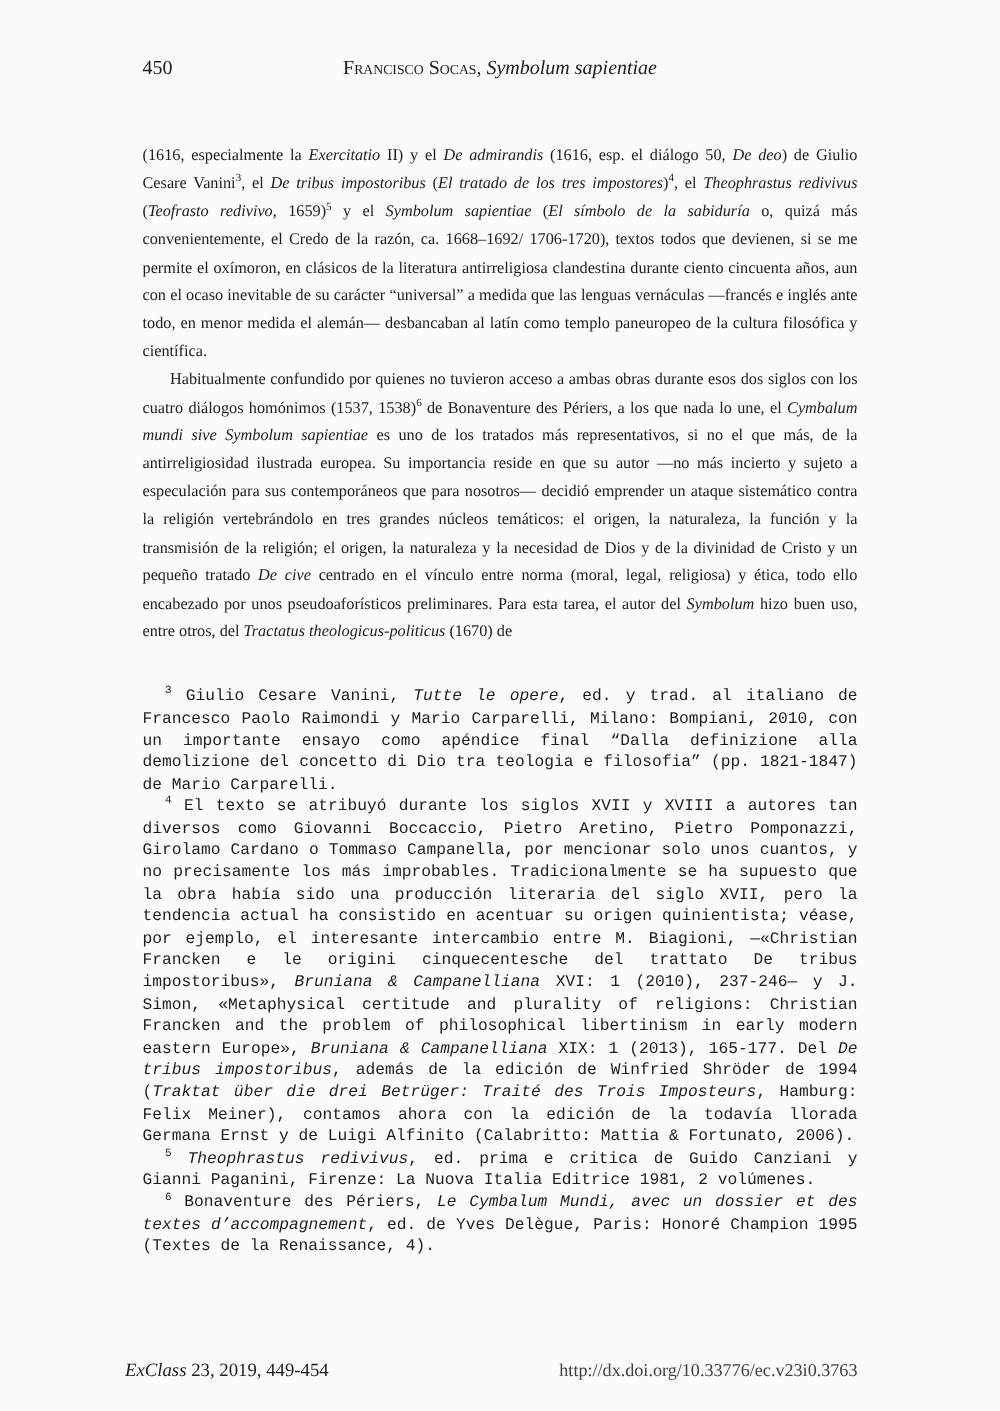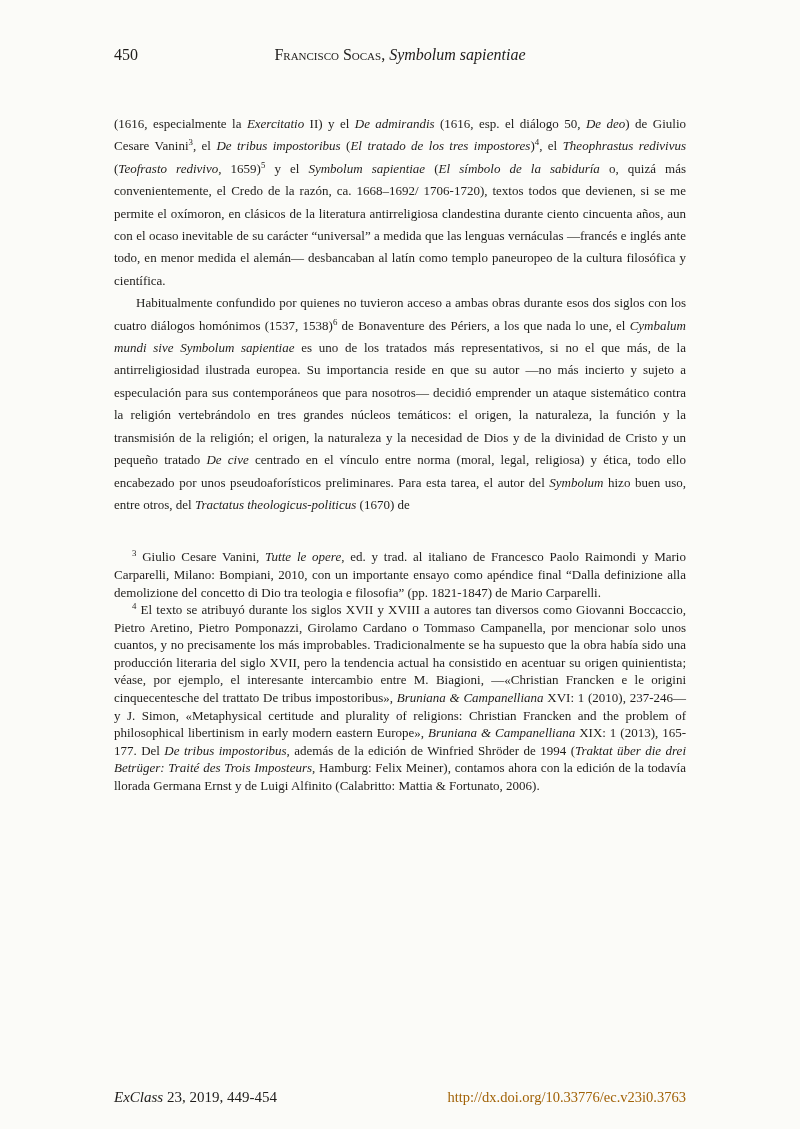--- a/index.html
+++ b/index.html
@@ -35,43 +35,44 @@
     text-align: justify;
   }
   .para { margin: 0; }
   .para.indent { text-indent: 22px; }
   
   .footnotes {
     margin-top: 32px;
     font-size: 13px;
     line-height: 17.6px;
     text-align: justify;
+    font-family: Liberation Mono, monospace;
   }
   .footnote { margin: 0; text-indent: 18px; }
   sup {
     font-size: 0.68em;
     vertical-align: super;
     line-height: 0;
   }
   .it { font-style: italic; }
   .sc { font-variant: small-caps; font-family: Liberation Serif, serif; }
   
   .page-footer {
     position: absolute;
-    left: 114px;
+    left: 100px;
     right: 114px;
     bottom: 22px;
     display: flex;
     justify-content: space-between;
     align-items: baseline;
     font-size: 15px;
     line-height: 20px;
   }
   .doi {
-    color: #a16207;
+    color: #404040;
     text-decoration: none;
     font-size: 14.5px;
   }
 </style>
 </head>
 <body>
 
 <div class="page">
 
   <header class="running-header">
@@ -80,20 +81,22 @@
   </header>
 
   <main class="body-text">
     <p class="para no-indent"><span>(1616, especialmente la </span><span class="it">Exercitatio</span><span> II) y el </span><span class="it">De admirandis</span><span> (1616, esp. el diálogo 50, </span><span class="it">De deo</span><span>) de Giulio Cesare Vanini</span><sup>3</sup><span>, el </span><span class="it">De tribus impostoribus</span><span> (</span><span class="it">El tratado de los tres impostores</span><span>)</span><sup>4</sup><span>, el </span><span class="it">Theophrastus redivivus</span><span> (</span><span class="it">Teofrasto redivivo</span><span>, 1659)</span><sup>5</sup><span> y el </span><span class="it">Symbolum sapientiae</span><span> (</span><span class="it">El símbolo de la sabiduría</span><span> o, quizá más convenientemente, el Credo de la razón, ca. 1668–1692/ 1706-1720), textos todos que devienen, si se me permite el oxímoron, en clásicos de la literatura antirreligiosa clandestina durante ciento cincuenta años, aun con el ocaso inevitable de su carácter “universal” a medida que las lenguas vernáculas —francés e inglés ante todo, en menor medida el alemán— desbancaban al latín como templo paneuropeo de la cultura filosófica y científica.</span></p>
     <p class="para indent"><span>Habitualmente confundido por quienes no tuvieron acceso a ambas obras durante esos dos siglos con los cuatro diálogos homónimos (1537, 1538)</span><sup>6</sup><span> de Bonaventure des Périers, a los que nada lo une, el </span><span class="it">Cymbalum mundi sive Symbolum sapientiae</span><span> es uno de los tratados más representativos, si no el que más, de la antirreligiosidad ilustrada europea. Su importancia reside en que su autor —no más incierto y sujeto a especulación para sus contemporáneos que para nosotros— decidió emprender un ataque sistemático contra la religión vertebrándolo en tres grandes núcleos temáticos: el origen, la naturaleza, la función y la transmisión de la religión; el origen, la naturaleza y la necesidad de Dios y de la divinidad de Cristo y un pequeño tratado </span><span class="it">De cive</span><span> centrado en el vínculo entre norma (moral, legal, religiosa) y ética, todo ello encabezado por unos pseudoaforísticos preliminares. Para esta tarea, el autor del </span><span class="it">Symbolum</span><span> hizo buen uso, entre otros, del </span><span class="it">Tractatus theologicus-politicus</span><span> (1670) de</span></p>
   </main>
 
   <section class="footnotes">
     <p class="footnote"><sup>3</sup><span><span> Giulio Cesare Vanini, </span><span class="it">Tutte le opere</span><span>, ed. y trad. al italiano de Francesco Paolo Raimondi y Mario Carparelli, Milano: Bompiani, 2010, con un importante ensayo como apéndice final “Dalla definizione alla demolizione del concetto di Dio tra teologia e filosofia” (pp. 1821-1847) de Mario Carparelli.</span></span></p>
     <p class="footnote"><sup>4</sup><span><span> El texto se atribuyó durante los siglos XVII y XVIII a autores tan diversos como Giovanni Boccaccio, Pietro Aretino, Pietro Pomponazzi, Girolamo Cardano o Tommaso Campanella, por mencionar solo unos cuantos, y no precisamente los más improbables. Tradicionalmente se ha supuesto que la obra había sido una producción literaria del siglo XVII, pero la tendencia actual ha consistido en acentuar su origen quinientista; véase, por ejemplo, el interesante intercambio entre M. Biagioni, —«Christian Francken e le origini cinquecentesche del trattato De tribus impostoribus», </span><span class="it">Bruniana &amp; Campanelliana</span><span> XVI: 1 (2010), 237-246— y J. Simon, «Metaphysical certitude and plurality of religions: Christian Francken and the problem of philosophical libertinism in early modern eastern Europe», </span><span class="it">Bruniana &amp; Campanelliana</span><span> XIX: 1 (2013), 165-177. Del </span><span class="it">De tribus impostoribus</span><span>, además de la edición de Winfried Shröder de 1994 (</span><span class="it">Traktat über die drei Betrüger: Traité des Trois Imposteurs</span><span>, Hamburg: Felix Meiner), contamos ahora con la edición de la todavía llorada Germana Ernst y de Luigi Alfinito (Calabritto: Mattia &amp; Fortunato, 2006).</span></span></p>
+    <p class="footnote"><sup>5</sup><span><span> </span><span class="it">Theophrastus redivivus</span><span>, ed. prima e critica de Guido Canziani y Gianni Paganini, Firenze: La Nuova Italia Editrice 1981, 2 volúmenes.</span></span></p>
+    <p class="footnote"><sup>6</sup><span><span> Bonaventure des Périers, </span><span class="it">Le Cymbalum Mundi, avec un dossier et des textes d’accompagnement</span><span>, ed. de Yves Delègue, Paris: Honoré Champion 1995 (Textes de la Renaissance, 4).</span></span></p>
   </section>
 
   <footer class="page-footer">
     <span class="journal-citation"><span class="it">ExClass</span><span> 23, 2019, 449-454</span></span>
     <a class="doi" href="#">http://dx.doi.org/10.33776/ec.v23i0.3763</a>
   </footer>
 
 </div>
 
 </body></html>

